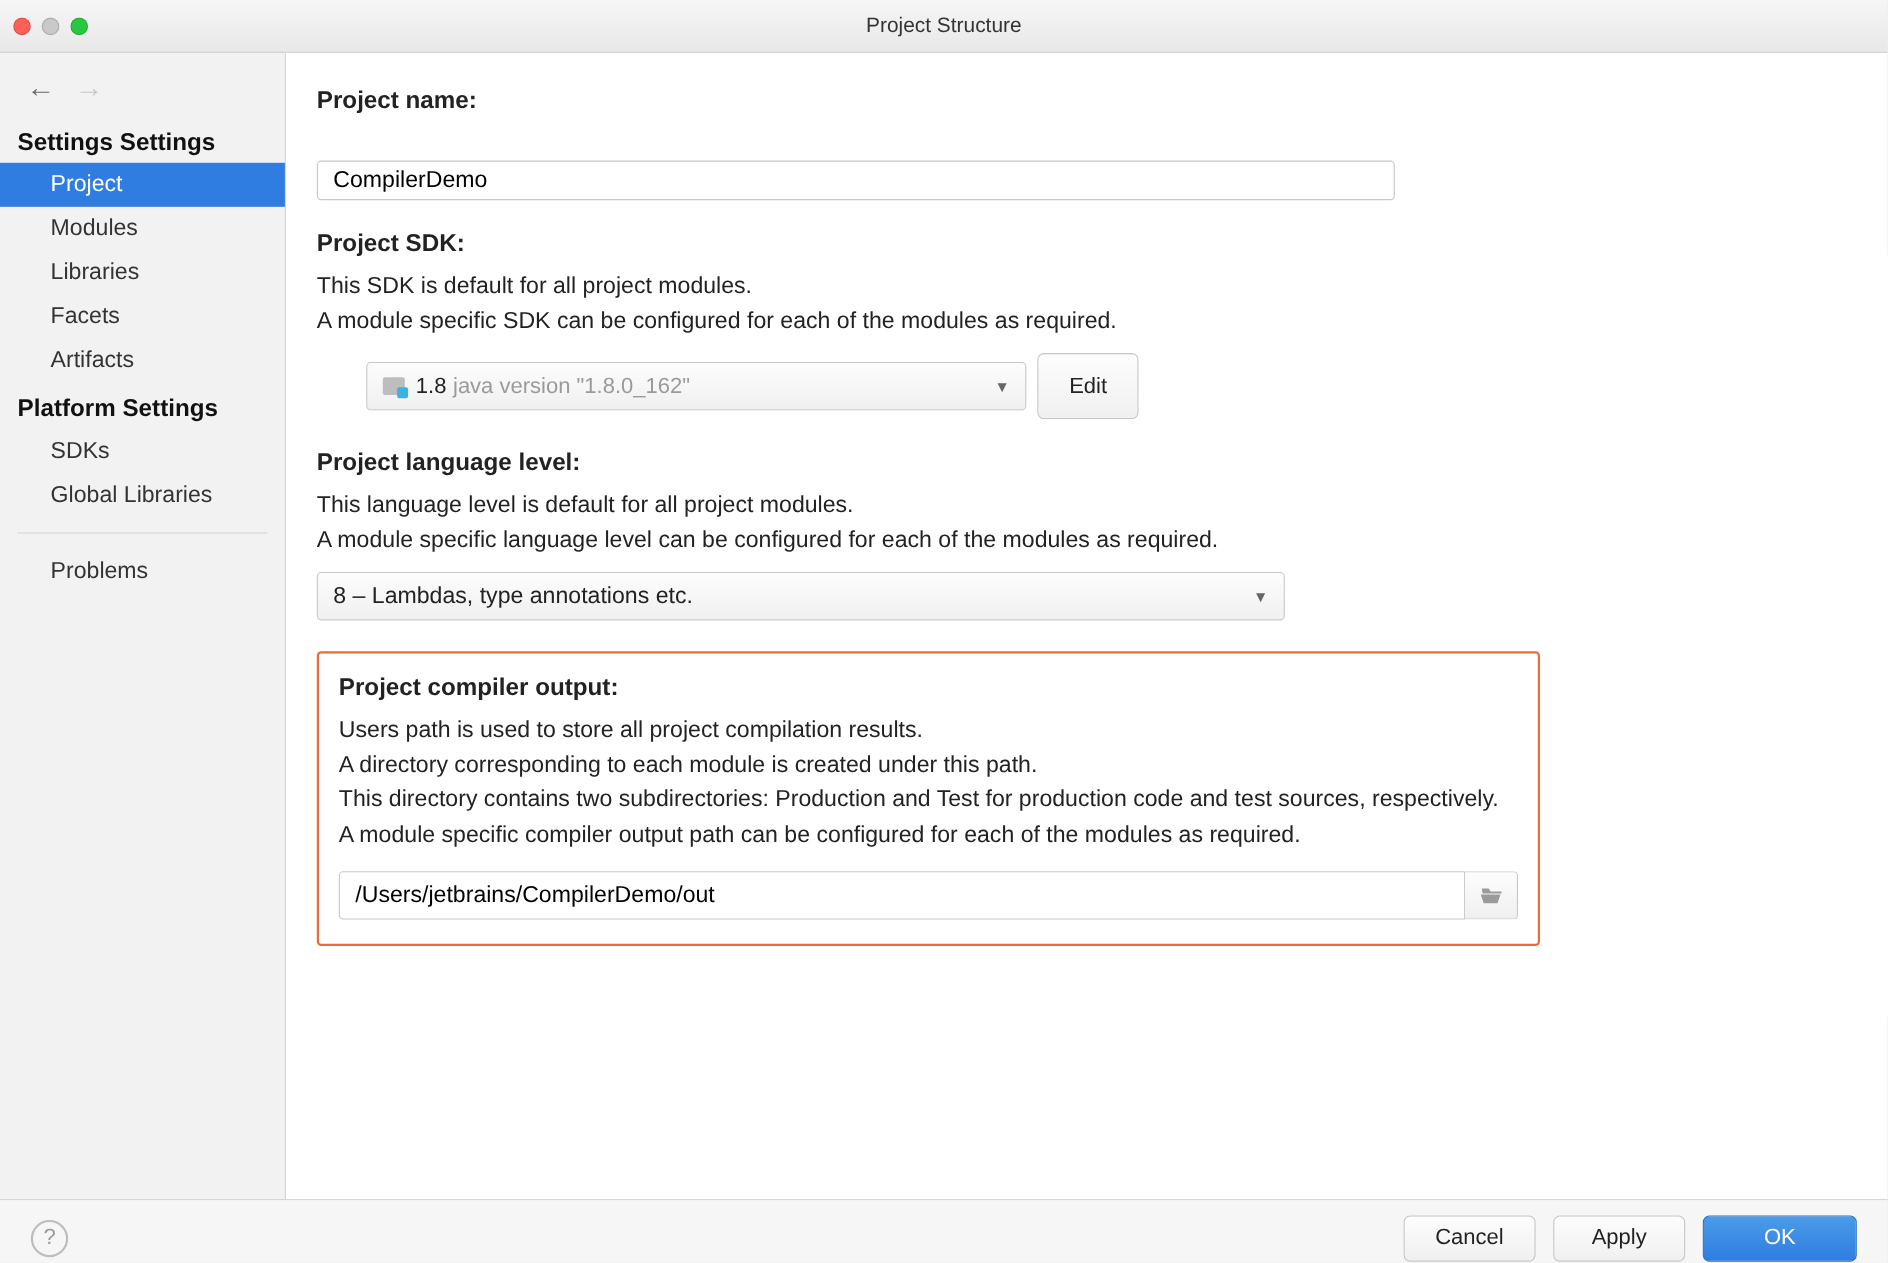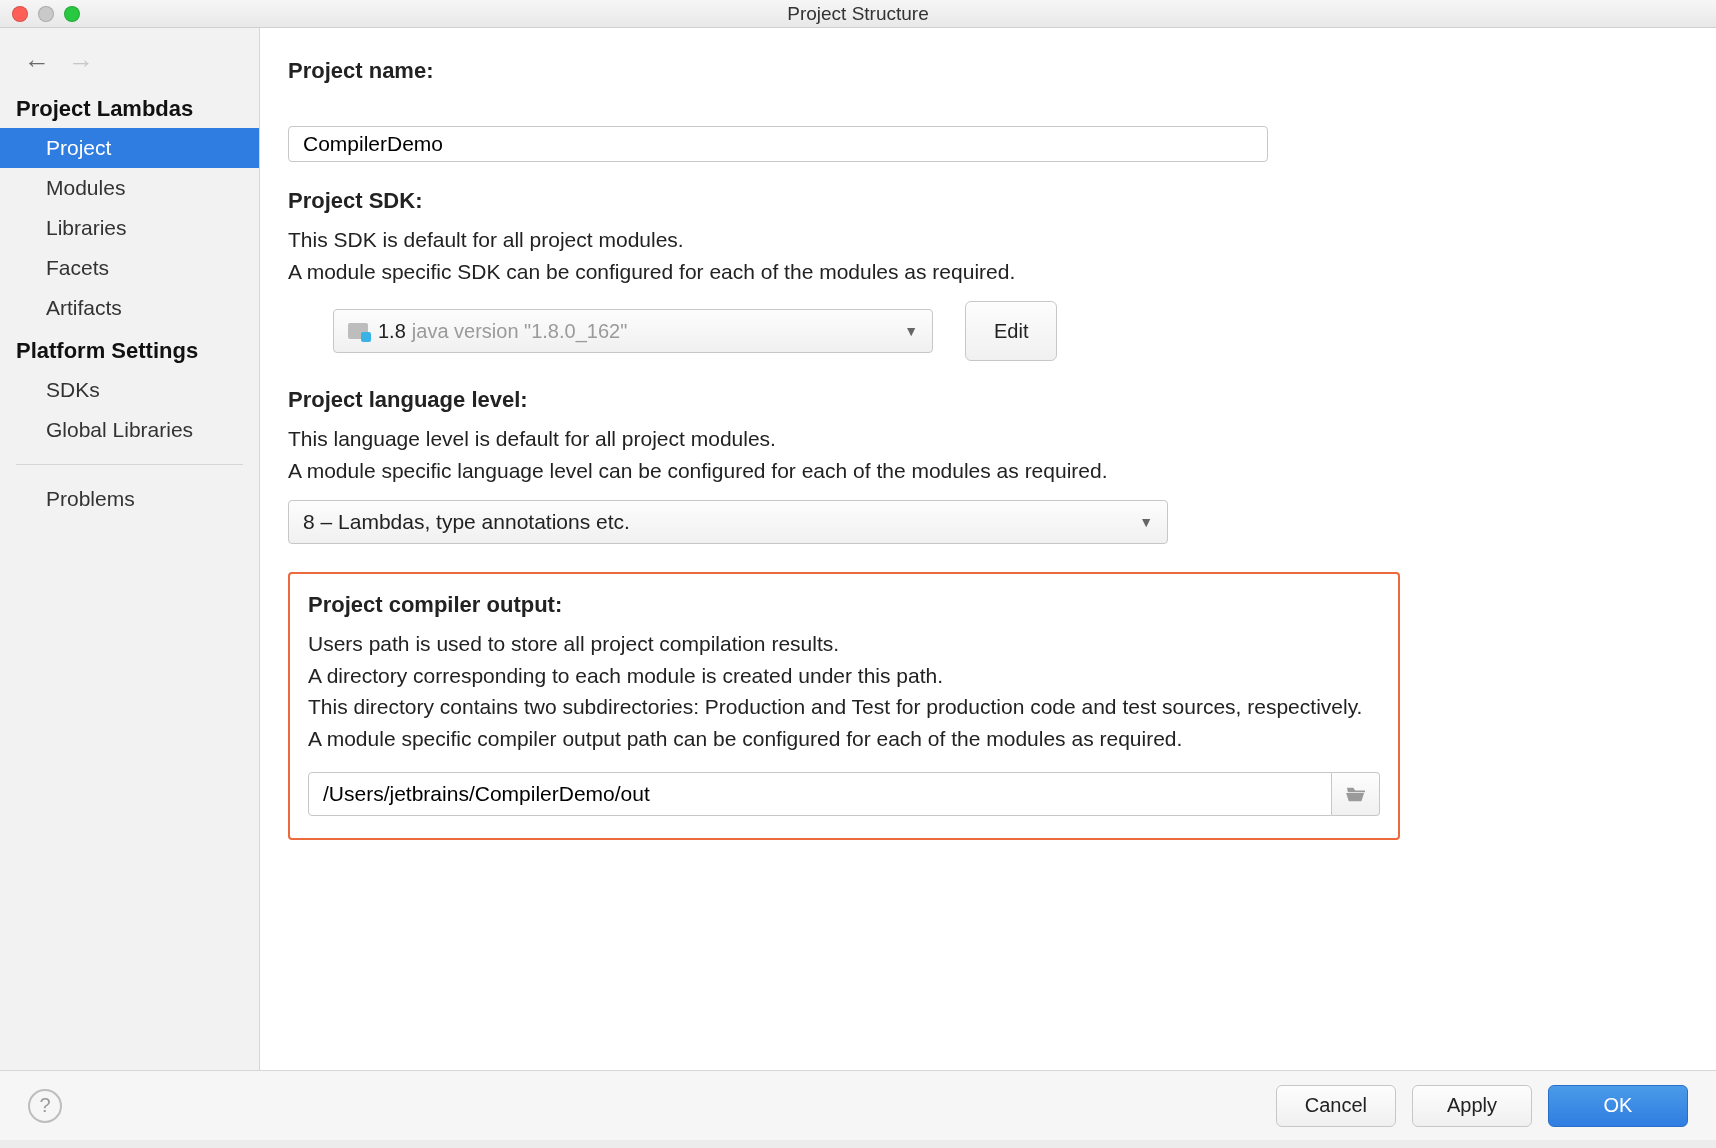--- a/index.html
+++ b/index.html
@@ -1,19 +1,19 @@
 <!DOCTYPE html>
 <html><head>
 <meta charset="utf-8">
 <style>
   * { box-sizing: border-box; margin: 0; padding: 0; }
   html, body { width: 1716px; height: 1148px; font-family: -apple-system, "Helvetica Neue", Arial, sans-serif; font-size: 20px; color: #222; background: #ececec; overflow: hidden; }
 
   
-  .titlebar { height: 28px; background: linear-gradient(#f6f6f6,#e8e8e8); border-bottom: 1px solid #d0d0d0; display:flex; align-items:center; padding:0 12px; position:relative; }
+  .titlebar { height: 48px; background: linear-gradient(#f6f6f6,#e8e8e8); border-bottom: 1px solid #d0d0d0; display:flex; align-items:center; padding:0 12px; position:relative; }
   .traffic-lights { display:flex; gap:10px; align-items:center; }
   .traffic-lights .dot { width:16px; height:16px; border-radius:50%; border:1px solid rgba(0,0,0,.15); }
   .dot.red{ background:#ff5f57;} .dot.yellow{ background:#c9c9c9;} .dot.green{ background:#28c840;}
   .titlebar .title { position:absolute; left:0; right:0; text-align:center; font-size:19px; color:#333; }
 
   
   .body { display:flex; height: calc(100% - 36px - 70px); }
 
   
   .sidebar { width: 260px; background:#f2f2f2; border-right:1px solid #d6d6d6; display:flex; flex-direction:column; }
@@ -32,21 +32,21 @@
   .field-label { font-weight:700; font-size:22px; margin-bottom:10px; }
   .desc-line { font-size:21px; color:#222; line-height:1.5; }
 
   .text-input {
     width: 980px; height:36px; border:1px solid #c7c7c7; border-radius:4px;
     padding:0 14px; font-size:21px; background:#fff;margin-top:32px;
   }
 
   .section { margin-top:26px; }
 
-  .sdk-row { display:flex; align-items:center; gap:32px; margin-top:14px;padding-left:45px; }
+  .sdk-row { display:flex; align-items:center; gap:10px; margin-top:14px;padding-left:45px; }
   .combo { height:44px; border:1px solid #c7c7c7; border-radius:4px; background:linear-gradient(#fdfdfd,#f0f0f0);
            display:flex; align-items:center; padding:0 14px; position:relative; }
   .combo .caret { position:absolute; right:14px; top:50%; transform:translateY(-50%); color:#666; font-size:14px; }
   .sdk-combo { width:600px; }
   .sdk-icon { width:20px; height:16px; display:inline-block; margin-right:10px; position:relative; }
   .sdk-icon::before { content:""; position:absolute; inset:0; background:#bdbdbd; border-radius:2px; }
   .sdk-icon::after { content:""; position:absolute; right:-3px; bottom:-3px; width:10px;height:10px; background:#39b3e6; border-radius:2px; }
   .sdk-ver { color:#9a9a9a; margin-left:6px; }
   .btn { height:60px; border:1px solid #c7c7c7; border-radius:6px; background:linear-gradient(#fdfdfd,#f0f0f0);
          padding:0 28px; font-size:20px; color:#222; display:flex; align-items:center; }
@@ -83,21 +83,21 @@
 </div>
 
 <div class="body">
 
   <div class="sidebar">
     <div class="nav-arrows">
       <span class="nav-arrow enabled">←</span>
       <span class="nav-arrow disabled">→</span>
     </div>
 
-    <div class="side-heading">Project Lambdas</div>
+    <div class="side-heading">Settings Settings</div>
     <div class="side-item active"><span>Project</span></div>
     <div class="side-item"><span>Modules</span></div>
     <div class="side-item"><span>Libraries</span></div>
     <div class="side-item"><span>Facets</span></div>
     <div class="side-item"><span>Artifacts</span></div>
 
     <div class="side-heading">Platform Settings</div>
     <div class="side-item"><span>SDKs</span></div>
     <div class="side-item"><span>Global Libraries</span></div>
 

